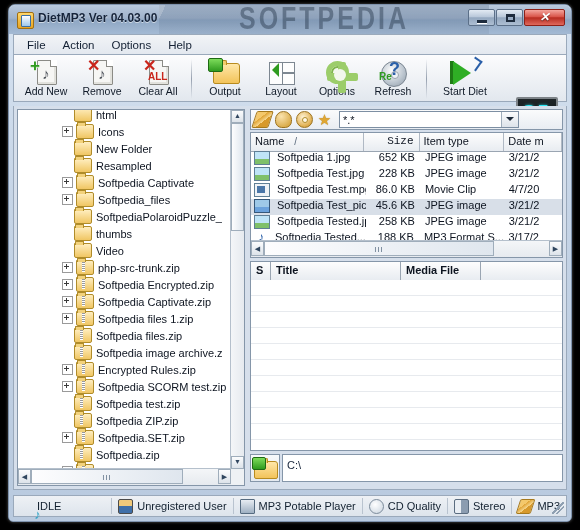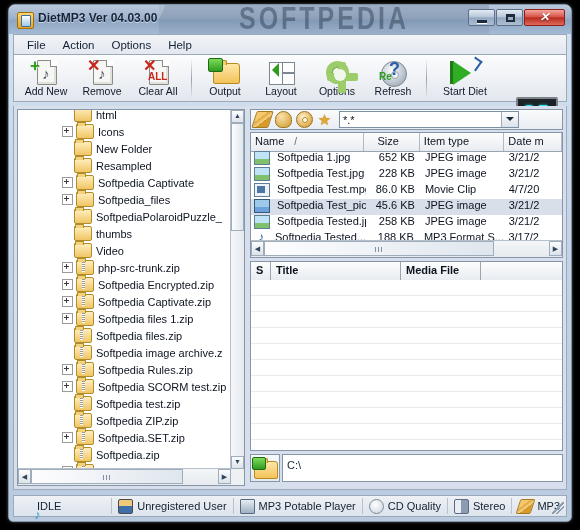--- a/index.html
+++ b/index.html
@@ -220,21 +220,21 @@
   .caret-d{width:0;height:0;border:4px solid transparent;border-top-color:#1e2b3a;margin-top:3px;}
   .list-pane{
     position:relative;margin-top:2px;height:126px;
     background:#fff;border:1px solid #8596a9;box-sizing:border-box;overflow:hidden;
   }
   .hdr{display:flex;height:18px;
     background:linear-gradient(180deg,#fdfdfd,#e8ecf1);
     border-bottom:1px solid #9aa5b2;}
   .hcell{position:relative;border-right:1px solid #b0b9c4;
     font-size:11px;color:#0d1420;padding:2px 0 0 4px;box-sizing:border-box;white-space:nowrap;overflow:hidden;}
-  .hcell.right{text-align:right;padding-right:20px;}
+  .hcell.right{text-align:right;padding-right:5px;font-family:Liberation Mono, monospace;}
   .sortmark{color:#5b6b7d;font-size:10px;margin-left:10px;}
   .rows{position:absolute;left:0;top:18px;right:0;bottom:16px;overflow:hidden;}
   .frow{display:flex;height:16px;}
   .frow.sel{background:#d8dfe8;}
   .fcell{font-size:11px;color:#0d1420;box-sizing:border-box;padding-left:4px;white-space:nowrap;overflow:hidden;}
   .fcell.right{text-align:right;padding-right:6px;padding-left:0;}
   .ficon{width:14px;height:12px;margin:0 3px 0 3px;flex:none;position:relative;}
   .ficon.jpg{background:linear-gradient(180deg,#bfe4f7 55%,#7fc06a 56%);border:1px solid #5f7f96;}
   .ficon.jpg.sel{background:linear-gradient(180deg,#9ec9e8 55%,#6ba2dc 56%);border-color:#36587a;}
   .ficon.mpg{background:#eef2f6;border:1px solid #5f7f96;}
@@ -484,21 +484,21 @@
             <div class="trow">
               <span class="indent" style="width: 42px;"></span>
               <span class="exp none"></span>
               <span class="fico zip-i"></span>
               <span class="tlabel">Softpedia image archive.z</span>
             </div>
             <div class="trow">
               <span class="indent" style="width: 42px;"></span>
               <span class="exp"></span>
               <span class="fico zip-i"></span>
-              <span class="tlabel">Softpedia Rules.zip</span>
+              <span class="tlabel">Encrypted Rules.zip</span>
             </div>
             <div class="trow">
               <span class="indent" style="width: 42px;"></span>
               <span class="exp"></span>
               <span class="fico zip-i"></span>
               <span class="tlabel">Softpedia SCORM test.zip</span>
             </div>
             <div class="trow">
               <span class="indent" style="width: 42px;"></span>
               <span class="exp none"></span>

